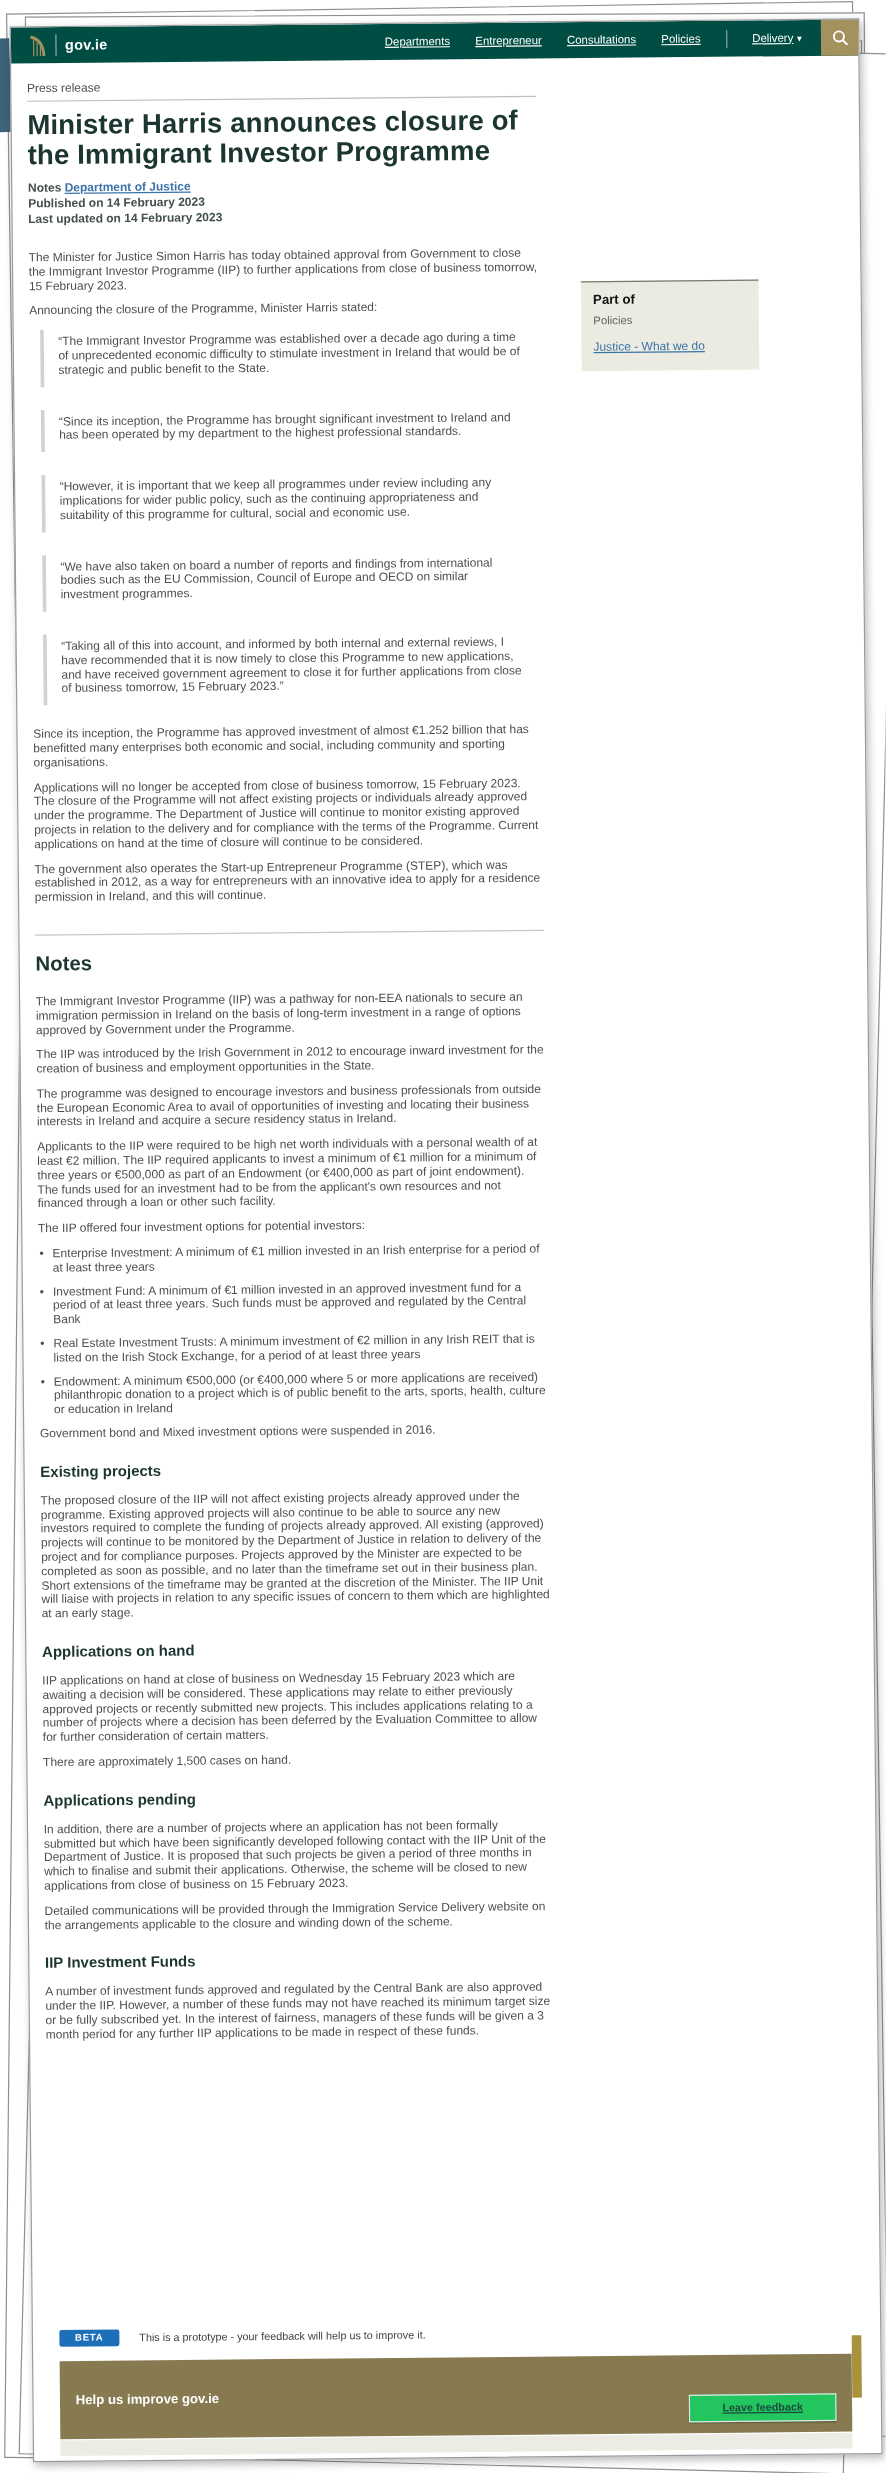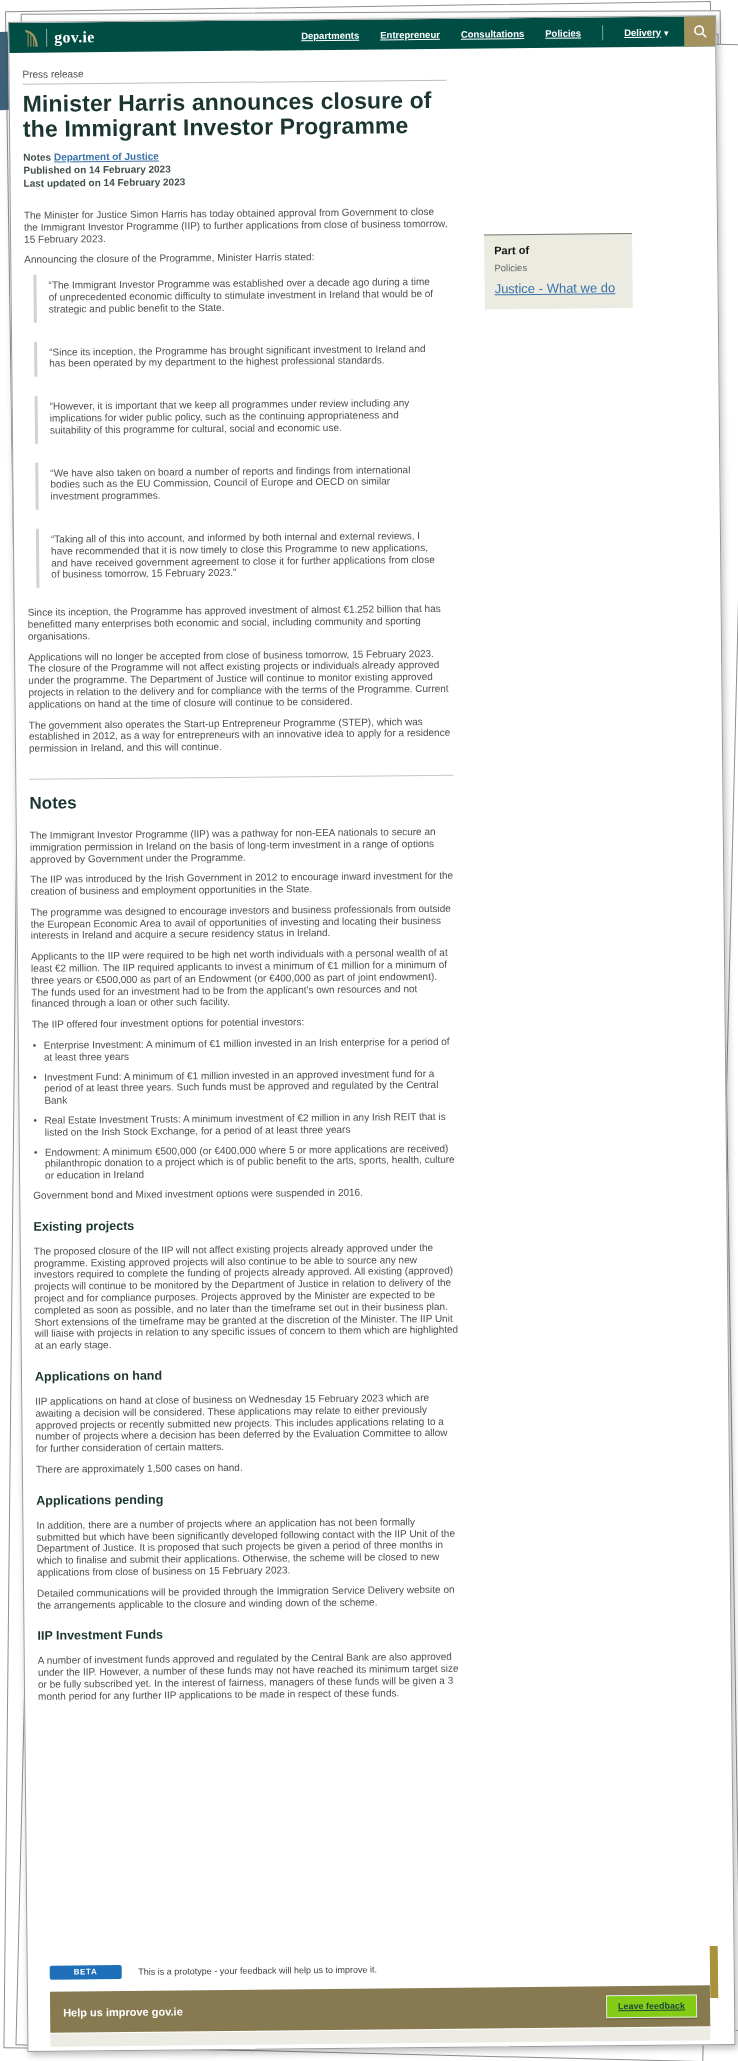--- a/index.html
+++ b/index.html
@@ -25,24 +25,24 @@
     background:#fff; border:1px solid #9a9a9a;
     box-shadow:2px 3px 7px rgba(0,0,0,0.28);
     z-index:2; display:flex; flex-direction:column; overflow:hidden;
   }
 
   
   .site-header { height:30px; background:#004d44; display:flex; align-items:center;
     padding-left:15px; flex:0 0 auto; }
   .brand { display:flex; align-items:center; gap:7px; text-decoration:none; cursor:pointer; }
   .brand-sep { width:1px; height:18px; background:rgba(255,255,255,0.55); }
-  .brand-name { font-family:Liberation Serif, serif; font-size:16px; font-weight:700;
+  .brand-name { font-family:Liberation Sans, sans-serif; font-size:12px; font-weight:700;
     color:#fff; letter-spacing:0.3px; }
   .main-nav { margin-left:auto; display:flex; align-items:center; gap:21px; }
-  .main-nav a { color:#fff; font-size:9.5px; font-weight:700; text-decoration:underline;
+  .main-nav a { color:#fff; font-size:9.5px; font-weight:400; text-decoration:underline;
     white-space:nowrap; cursor:pointer; }
   .nav-sep { width:1px; height:15px; background:rgba(255,255,255,0.5); }
   .lang-caret { font-size:8px; margin-left:3px; text-decoration:none; display:inline-block; }
   .search-btn { width:31px; height:30px; background:#a3925e; border:none; margin-left:16px;
     display:flex; align-items:center; justify-content:center; cursor:pointer; flex:0 0 auto; }
 
   
   .page-main { position:relative; padding:16px 13px 0; flex:1 1 auto; }
   .kicker { font-size:10px; color:#4e4f4c; padding-bottom:4px;
     border-bottom:1px solid #bdbfba; width:424px; }
@@ -60,34 +60,34 @@
   ul.options { list-style:none; margin:0 0 6px; padding:0; width:424px; }
   ul.options li { position:relative; font-size:10px; line-height:11.8px; color:#4e4f4c;
     padding-left:12px; margin-bottom:8px; }
   ul.options li::before { content:"•"; position:absolute; left:1px; top:0; color:#4e4f4c; }
 
   
   .partof { position:absolute; left:473px; top:186px; width:148px;
     background:#ecebe1; border-top:1px solid #76796c; padding:9px 10px 12px; }
   .partof h4 { margin:0 0 6px; font-size:11px; font-weight:700; color:#101513; }
   .partof .cat { font-size:9.5px; color:#62665f; margin:0 0 6px; }
-  .partof a { font-size:13px; color:#3b73a9; text-decoration:underline; cursor:pointer;margin-top:29px; }
+  .partof a { font-size:10px; color:#3b73a9; text-decoration:underline; cursor:pointer;margin-top:29px; }
 
   
   .sheet-footer { margin-top:auto; flex:0 0 auto; padding-bottom:4px; }
   .beta-row { display:flex; align-items:center; gap:17px; padding:10px 22px 12px; }
   .beta-badge { background:#1d70b8; color:#fff; font-size:8px; font-weight:700;
-    padding:2px 24px 3px; border-radius:2px; letter-spacing:0.6px; }
+    padding:2px 13px 3px; border-radius:2px; letter-spacing:0.6px; }
   .beta-text { font-size:9px; color:#3c3f3d; }
   .banner { margin:0 24px 0 22px; background:#877a50; display:flex; align-items:center;
     justify-content:space-between; padding:9px 13px; }
   .banner-title { color:#fff; font-weight:700; font-size:11px; }
-  .feedback-btn { background:#84cc16; border:1px solid #e6e6e6; font-family:"Liberation Sans",sans-serif;
+  .feedback-btn { background:#22c55e; border:1px solid #e6e6e6; font-family:"Liberation Sans",sans-serif;
     font-size:9px; font-weight:700; color:#1b4a3f; text-decoration:underline;
-    padding:5px 11px 6px; cursor:pointer; box-shadow:0 1px 1px rgba(0,0,0,0.3); }
+    padding:5px 27px 6px; cursor:pointer; box-shadow:0 1px 1px rgba(0,0,0,0.3);margin-top:24px; }
   .strip { margin:1px 24px 0 22px; height:13px; background:#edece4; }
 </style>
 </head>
 <body>
 
 <div class="bg-sheet s1"></div>
 <div class="bg-sheet s2"></div>
 <div class="bg-sheet s3"></div>
 <div class="bg-sheet s4"></div>
 <div class="teal-sliver"></div>

